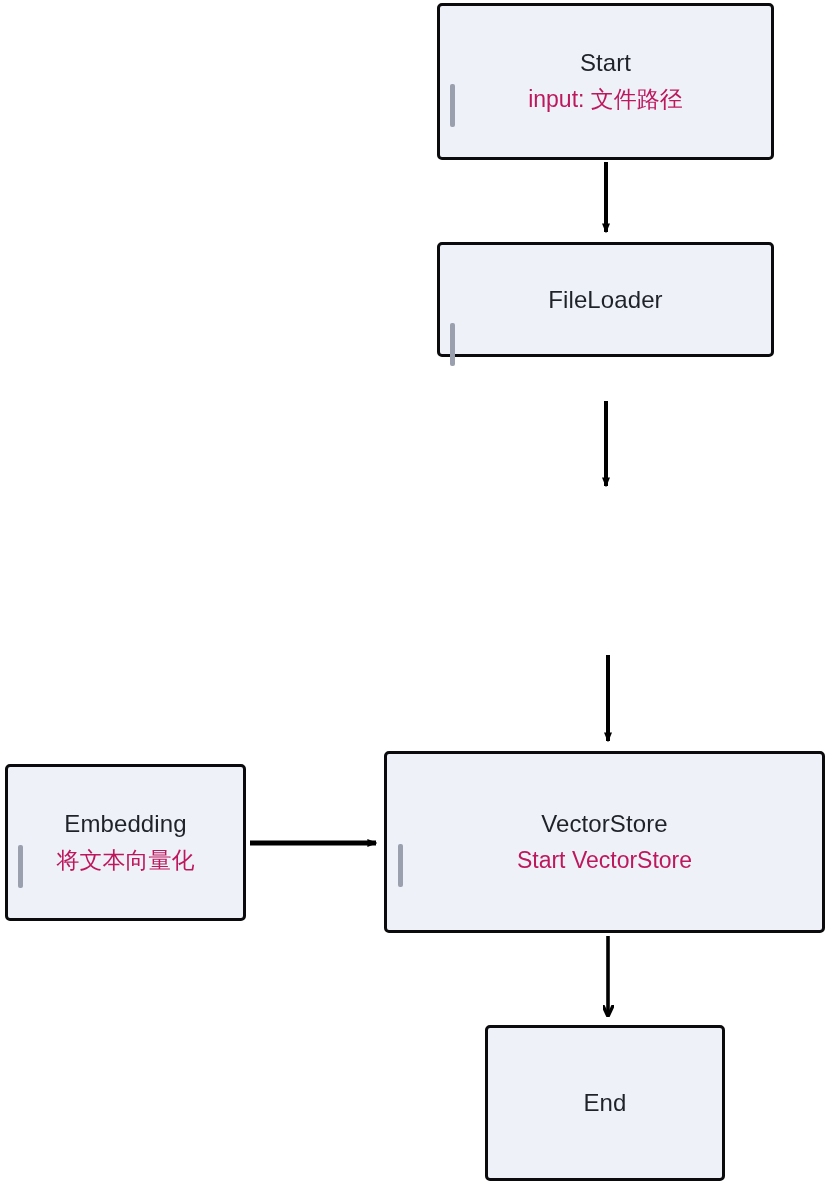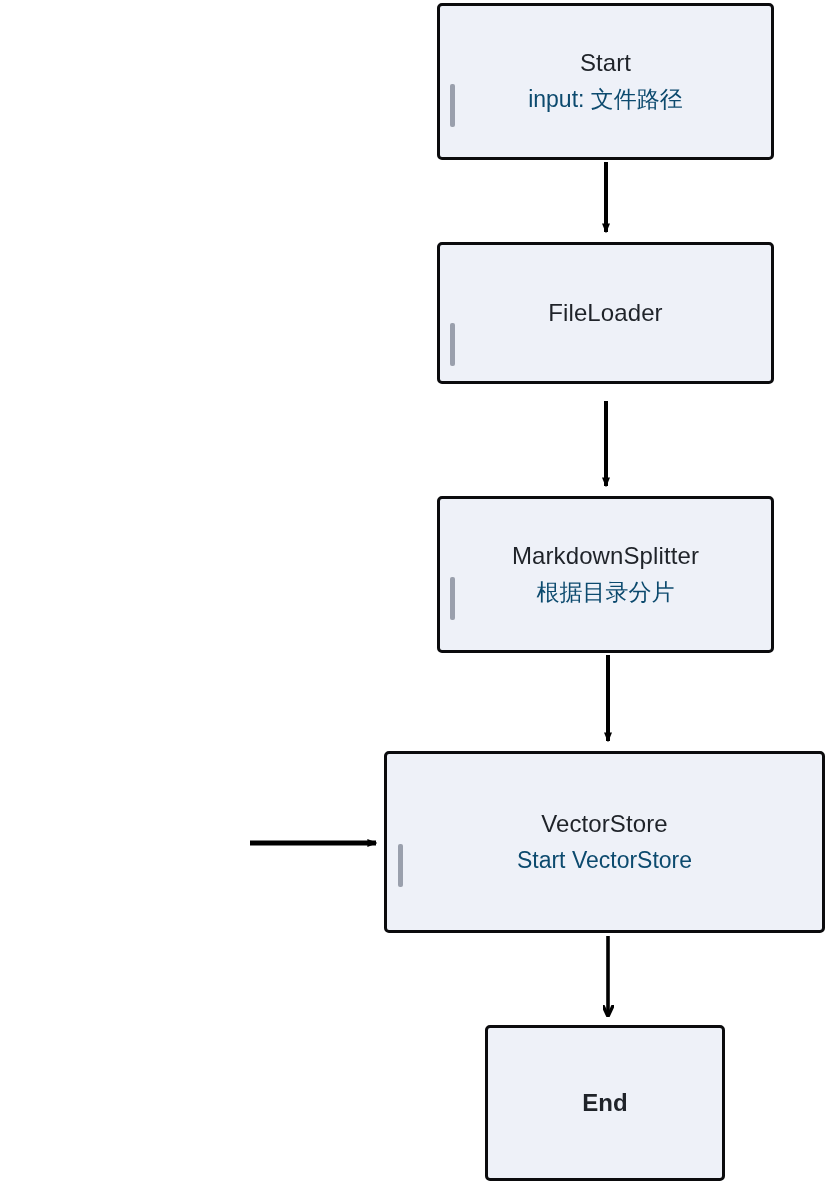--- a/index.html
+++ b/index.html
@@ -43,36 +43,36 @@
     color: #1f2329;
     font-size: 24px;
     line-height: 1.25;
     font-weight: 400;
     letter-spacing: 0.1px;
     text-align: center;
     white-space: nowrap;
   }
   .node-sub {
     position: relative;
-    color: #0c4a6e;
+    color: #be185d;
     font-size: 23px;
     line-height: 1.3;
     font-weight: 400;
     text-align: center;
     white-space: nowrap;
     margin-top: 7px;
   }
   .accent-bar {
     position: absolute;
     width: 5px;
     border-radius: 2px;
     background: #9aa0ad;
     z-index: 3;
   }
-  .node.no-sub .node-title { margin-top: 0; font-weight: bold; }
+  .node.no-sub .node-title { margin-top: 0; }
 </style>
 </head>
 <body>
 
 <div id="canvas">
 
   <svg class="edges" viewBox="0 0 832 1184">
     <defs>
       <marker id="arrowhead" markerWidth="10" markerHeight="8" refX="8.6" refY="4" orient="auto" markerUnits="userSpaceOnUse">
         <path d="M0,0 L10,4 L0,8 z" fill="#000000"></path>
@@ -92,31 +92,31 @@
 
     <line x1="608" y1="936" x2="608" y2="1016" stroke="#000000" stroke-width="3.6" marker-end="url(#arrowheadOpen)"></line>
   </svg>
 
   <div class="node" style="left:437px; top:3px; width:337px; height:157px;">
     <span class="accent-bar" style="left:10px; top:78px; height:43px;"></span>
     <div class="node-title">Start</div>
     <div class="node-sub">input: 文件路径</div>
   </div>
 
-  <div class="node" style="left:437px; top:242px; width:337px; height:142px;">
+  <div class="node" style="left:437px; top:242px; width:337px; height:115px;">
     <span class="accent-bar" style="left:10px; top:78px; height:43px;"></span>
     <div class="node-title">FileLoader</div>
   </div>
 
-  <div class="node" style="left:437px; top:496px; width:337px; height:157px;">
+
+  <div class="node" style="left:5px; top:764px; width:241px; height:157px;">
     <span class="accent-bar" style="left:10px; top:78px; height:43px;"></span>
-    <div class="node-title">MarkdownSplitter</div>
-    <div class="node-sub">根据目录分片</div>
+    <div class="node-title">Embedding</div>
+    <div class="node-sub">将文本向量化</div>
   </div>
-
 
   <div class="node" style="left:384px; top:751px; width:441px; height:182px;">
     <span class="accent-bar" style="left:11px; top:90px; height:43px;"></span>
     <div class="node-title">VectorStore</div>
     <div class="node-sub">Start VectorStore</div>
   </div>
 
   <div class="node no-sub" style="left:485px; top:1025px; width:240px; height:156px;">
     <div class="node-title">End</div>
   </div>

